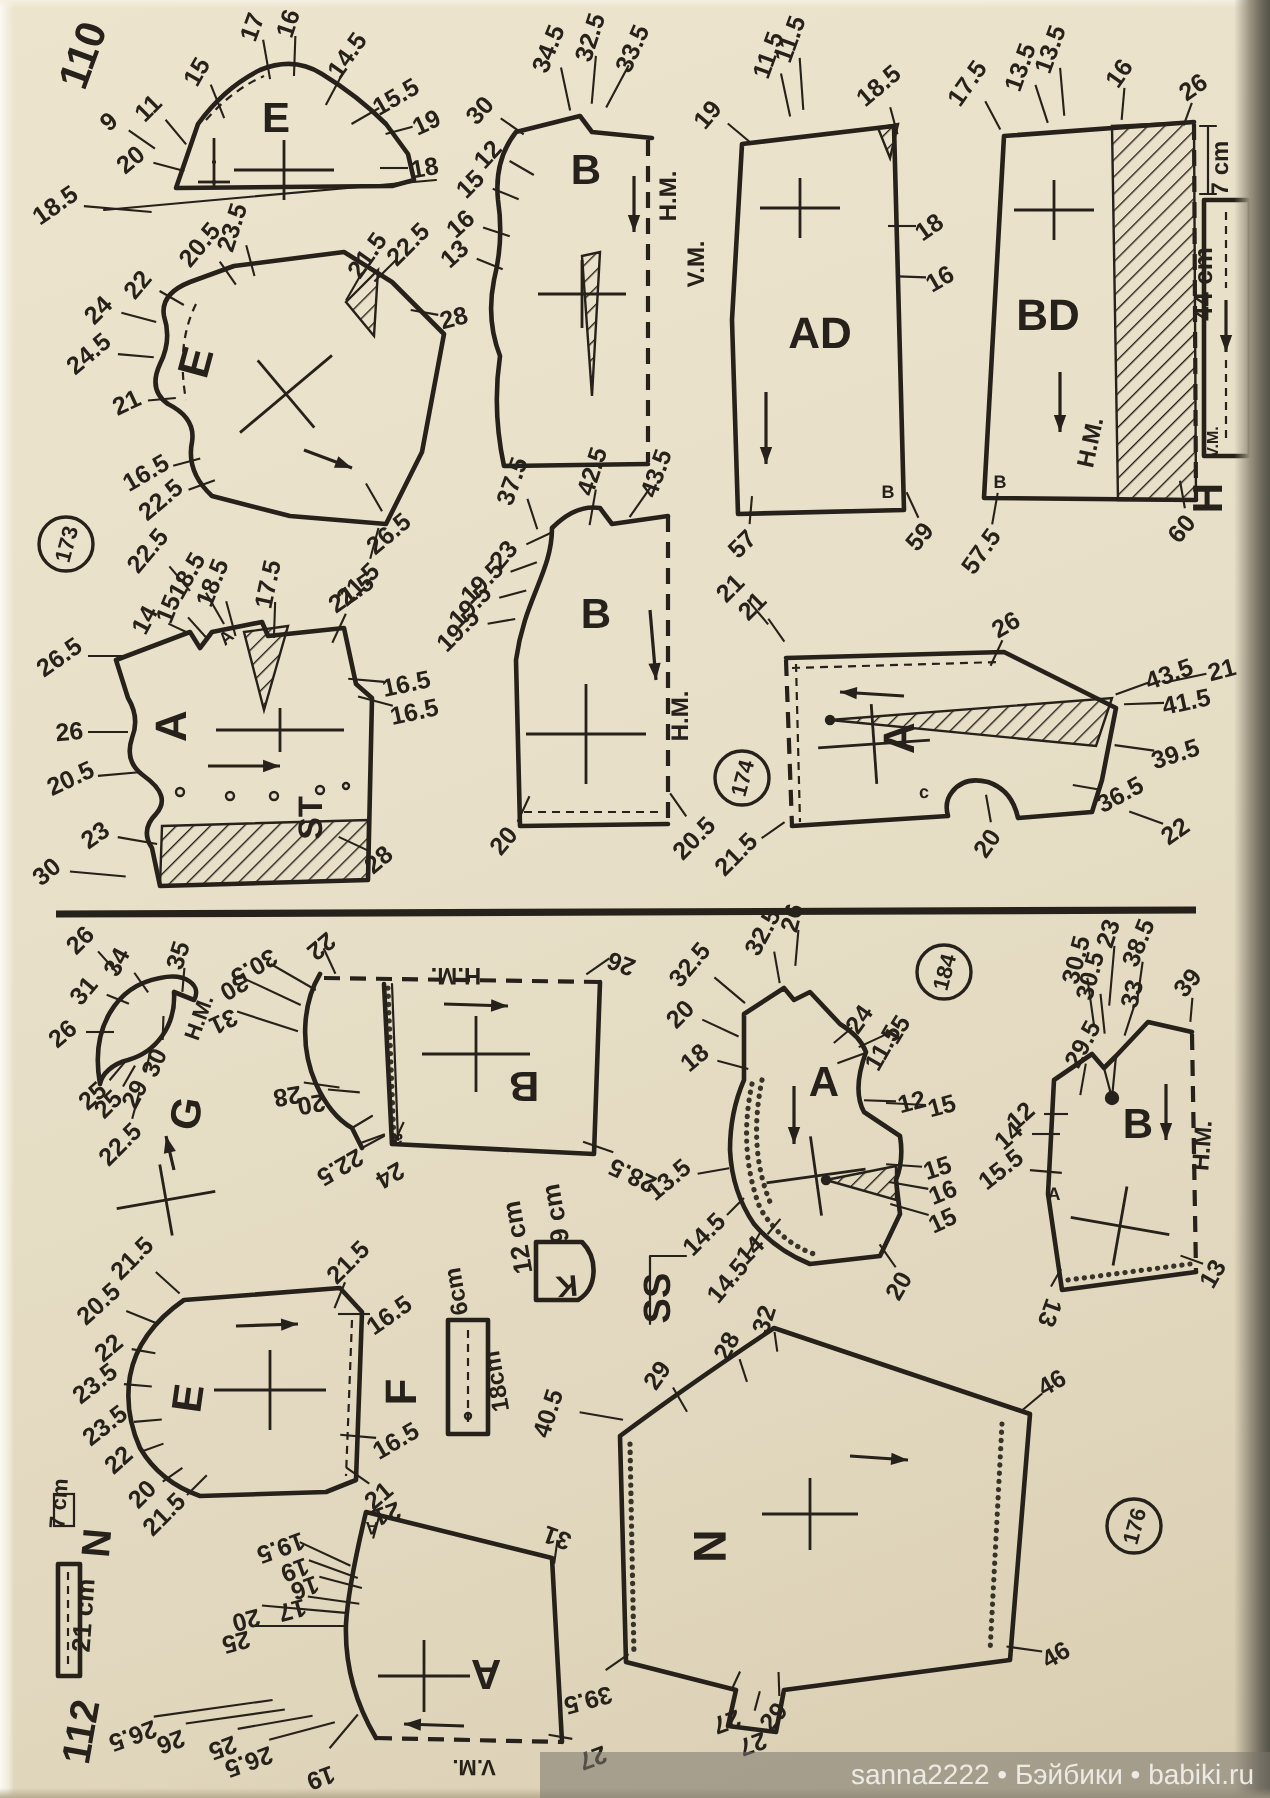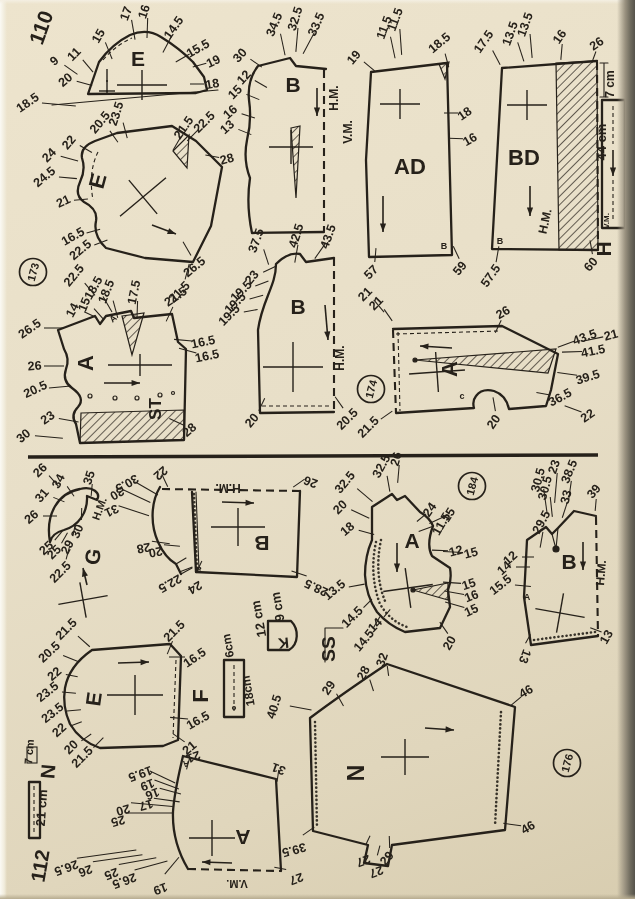--- a/index.html
+++ b/index.html
@@ -618,13 +618,16 @@
         <circle cx="556" cy="549" r="3" fill="#26211a" stroke="#26211a" stroke-width="1.2"></circle>
         <circle cx="234" cy="708" r="1.5" fill="none" stroke="#26211a" stroke-width="1.2"></circle>
       </g>
   </svg>
 
   <div class="edge-left"></div>
   <div class="edge-top"></div>
   <div class="edge-right"></div>
   <div class="edge-bottom"></div>
 
+  <div class="wm">
+    <span>sanna2222 • Бэйбики • babiki.ru</span>
+  </div>
 </div>
 
 </body></html>

